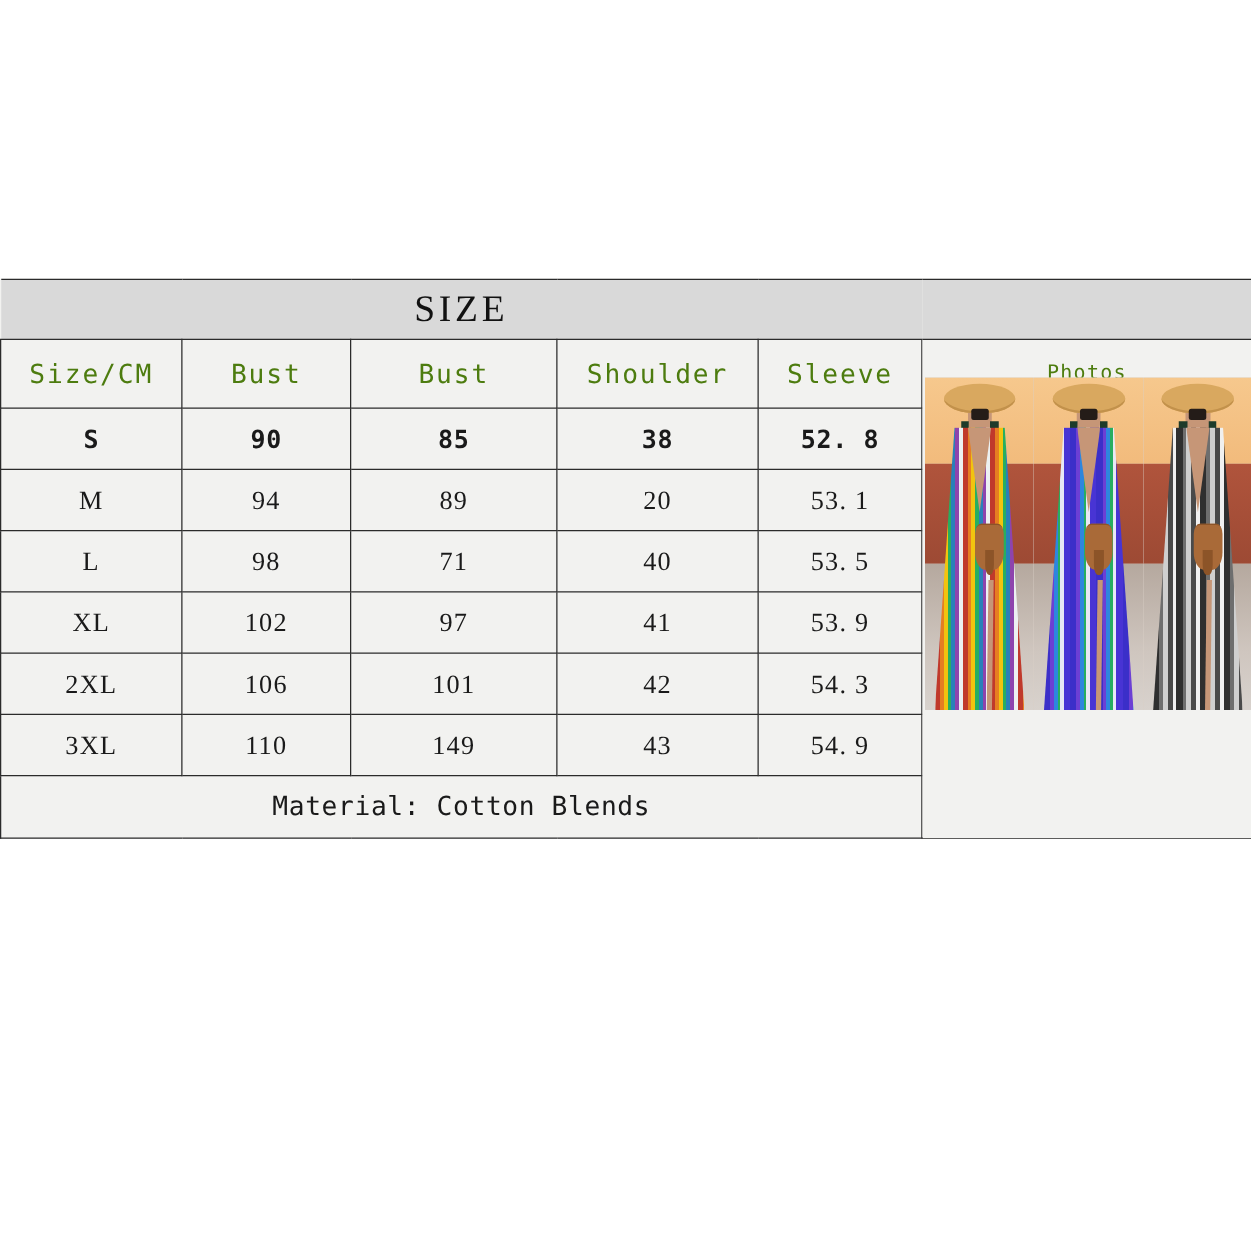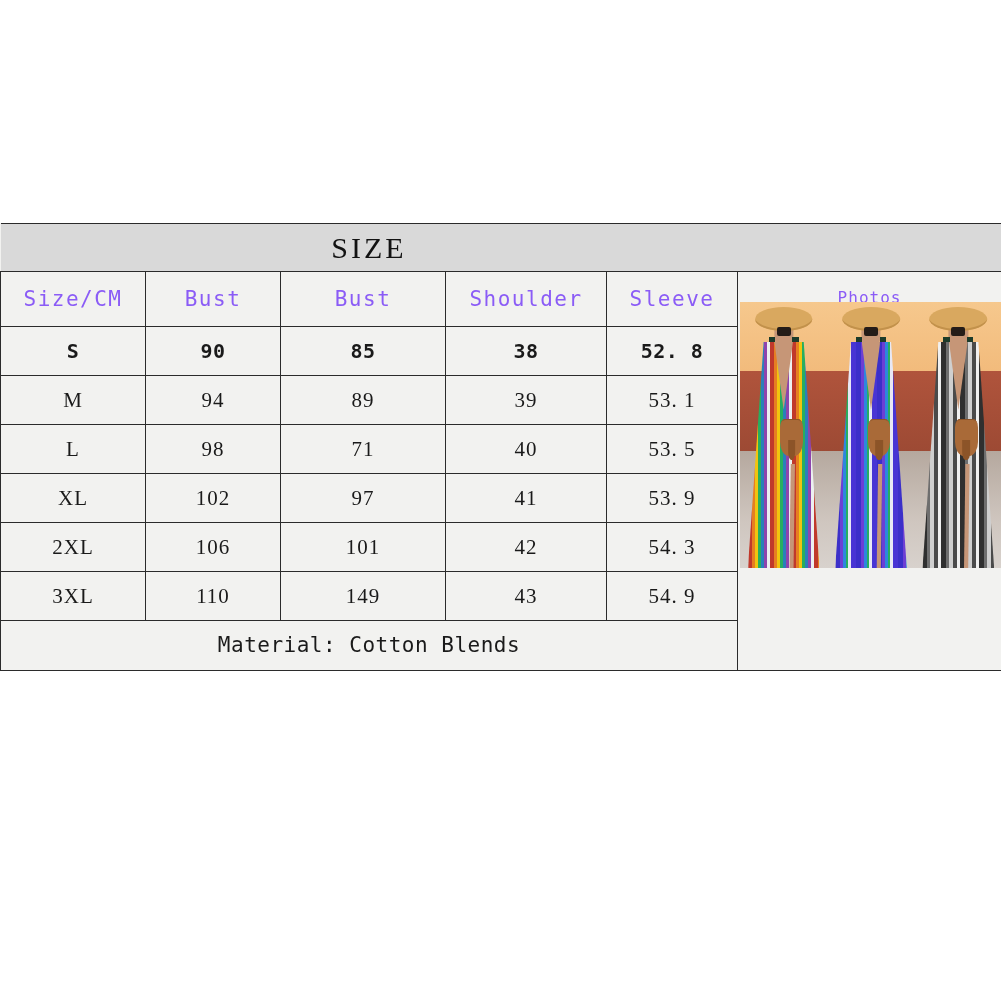--- a/index.html
+++ b/index.html
@@ -74,21 +74,21 @@
   }
 
   
   tr.head-row td {
     height: 54px;
   }
   .head-text {
     font-family: "DejaVu Sans Mono", "Liberation Mono", monospace;
     font-size: 21px;
     letter-spacing: 1.5px;
-    color: #8b5cf6;
+    color: #4d7c0f;
     display: block;
     line-height: 1;
   }
   .head-text.photos {
     font-size: 16px;
     letter-spacing: 1px;
   }
 
   
   tr.data-row td {
@@ -427,21 +427,21 @@
       <td>
             <span class="cell-text">M</span>
           </td>
       <td>
             <span class="cell-text">94</span>
           </td>
       <td>
             <span class="cell-text">89</span>
           </td>
       <td>
-            <span class="cell-text">39</span>
+            <span class="cell-text">20</span>
           </td>
       <td>
             <span class="cell-text">53. 1</span>
           </td>
     </tr>
 
     <tr class="data-row">
       <td>
             <span class="cell-text">L</span>
           </td>

